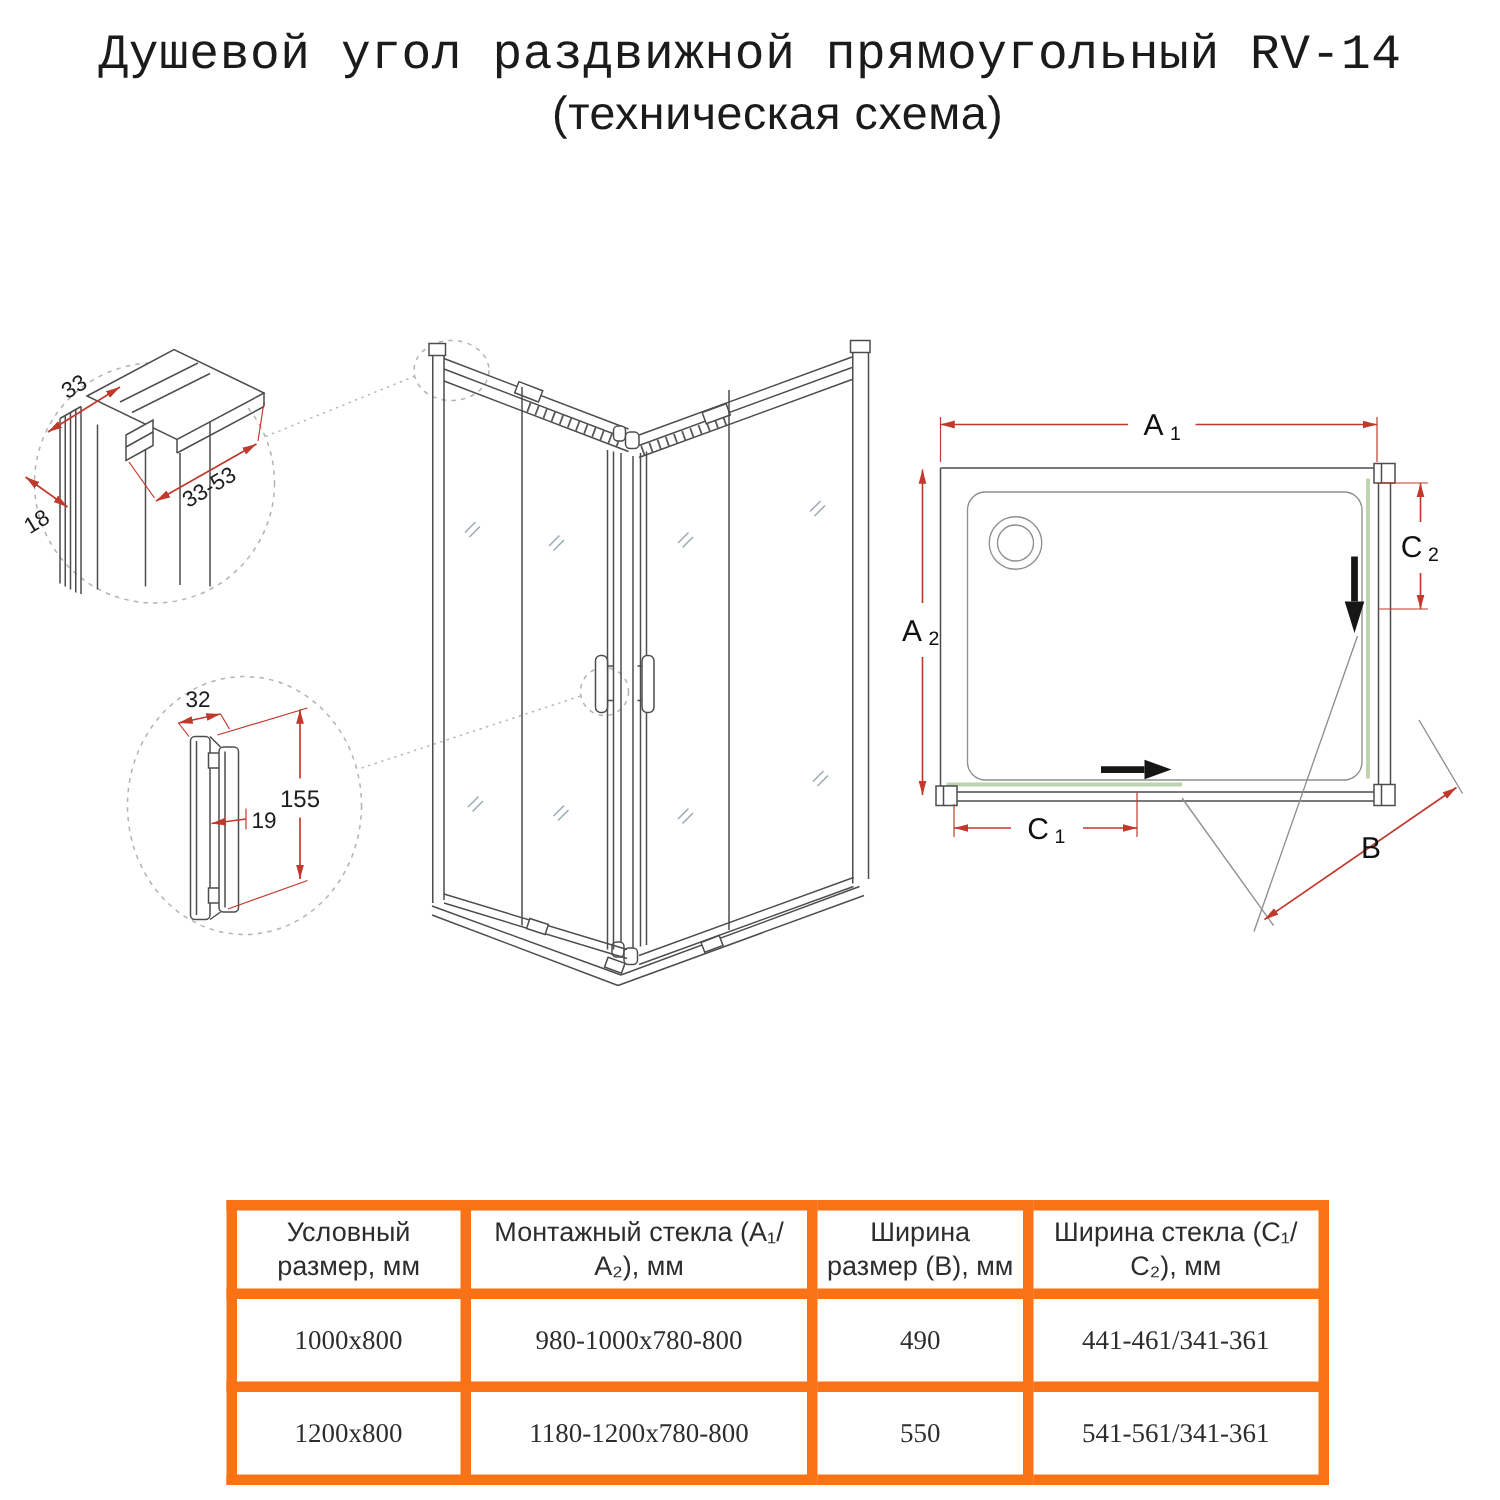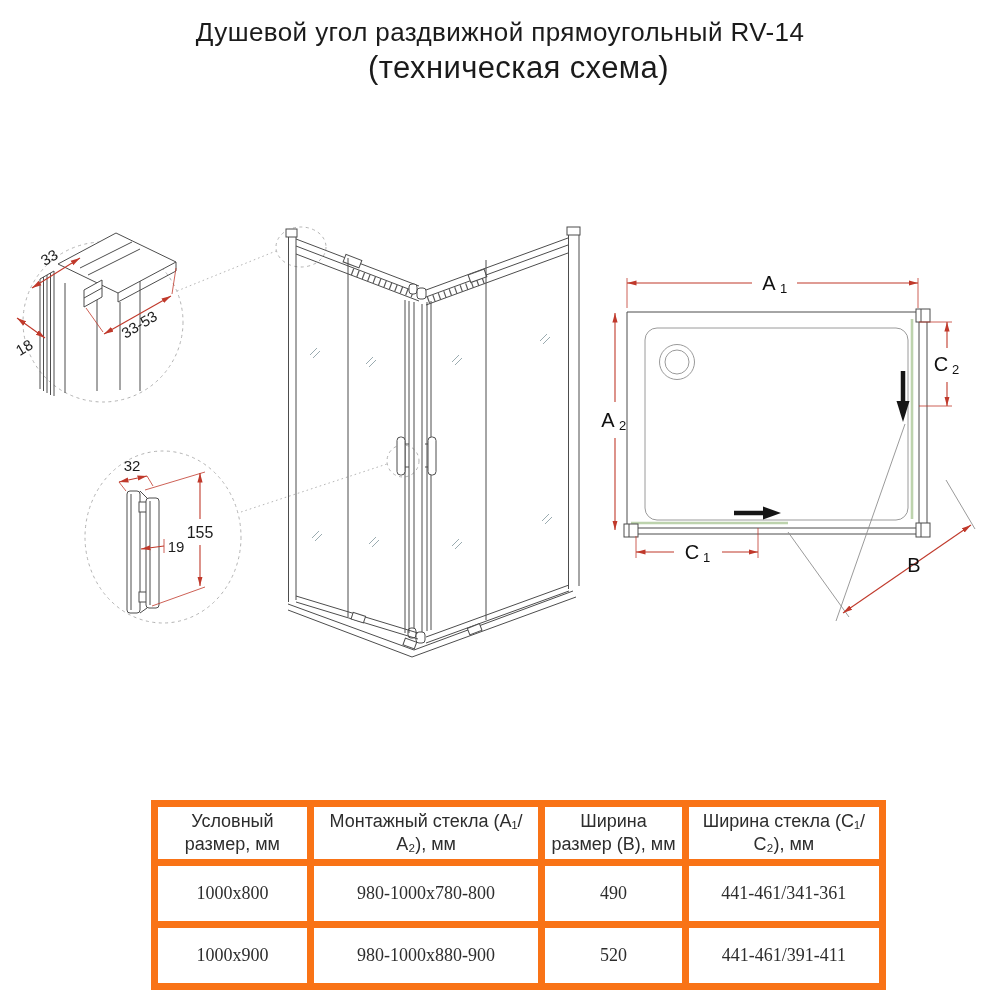--- a/index.html
+++ b/index.html
@@ -1,18 +1,18 @@
 <!DOCTYPE html>
 <html><head>
 <meta charset="utf-8">
 <style>
   html,body{margin:0;padding:0;background:#fff;}
   body{position:relative;width:1000px;height:1000px;font-family:"Liberation Sans",sans-serif;overflow:hidden;}
   .title{position:absolute;top:16px;left:0;width:1000px;text-align:center;color:#1b1b1b;}
-  .title .l1{font-size:26px;letter-spacing:.4px;line-height:1.25;}
+  .title .l1{font-size:33px;letter-spacing:.4px;line-height:1.25;font-family:Liberation Mono, monospace;}
   .title .l2{font-size:31px;letter-spacing:.4px;line-height:1.25;padding-left:37px;}
   svg{position:absolute;left:0;top:0;}
   .ln{stroke:#4d4d4d;stroke-width:1;fill:none;}
   .lnw{stroke:#4d4d4d;stroke-width:1;fill:#fff;}
   .thin{stroke:#8f8f8f;stroke-width:.9;fill:none;}
   .dash{stroke:#b3b3b3;stroke-width:1;fill:none;stroke-dasharray:3 3.5;}
   .dot{stroke:#b7b7b7;stroke-width:1;fill:none;stroke-dasharray:1.6 3;}
   .red{stroke:#c0392b;stroke-width:1.1;fill:none;}
   .redthin{stroke:#c0392b;stroke-width:.8;fill:none;}
   .grn{stroke:#bdd3ad;stroke-width:2.6;fill:none;}
@@ -263,19 +263,19 @@
     </tr>
   </thead>
   <tbody>
     <tr>
       <td>1000x800</td>
       <td>980-1000x780-800</td>
       <td>490</td>
       <td>441-461/341-361</td>
     </tr>
     <tr>
-      <td>1000x900</td>
-      <td>980-1000x880-900</td>
-      <td>520</td>
-      <td>441-461/391-411</td>
+      <td>1200x800</td>
+      <td>1180-1200x780-800</td>
+      <td>550</td>
+      <td>541-561/341-361</td>
     </tr>
   </tbody>
 </table>
 
 </body></html>

